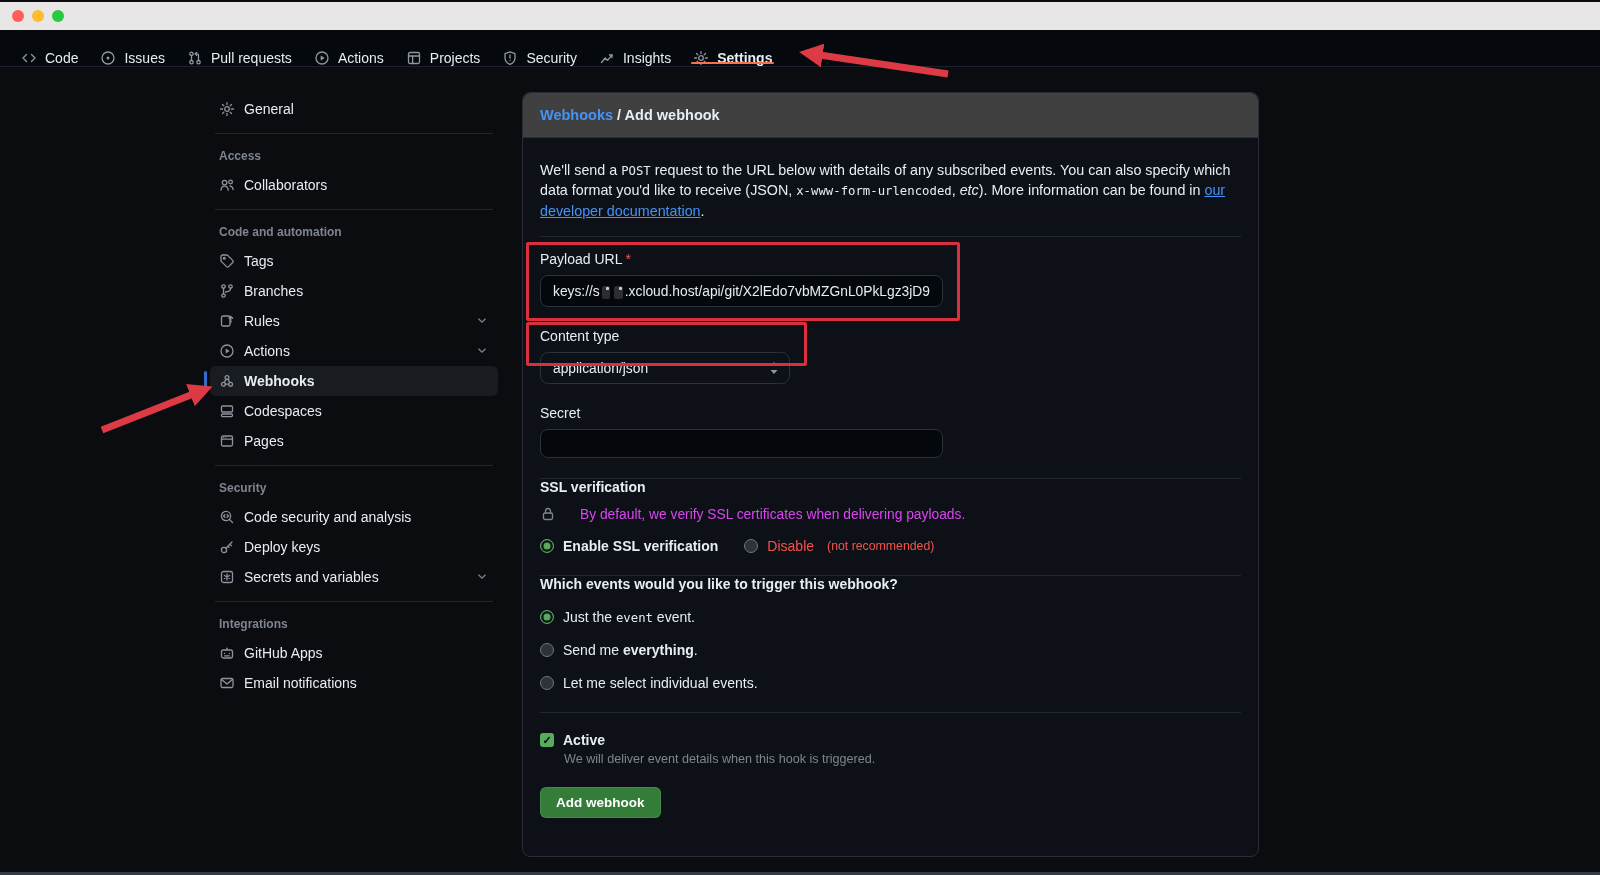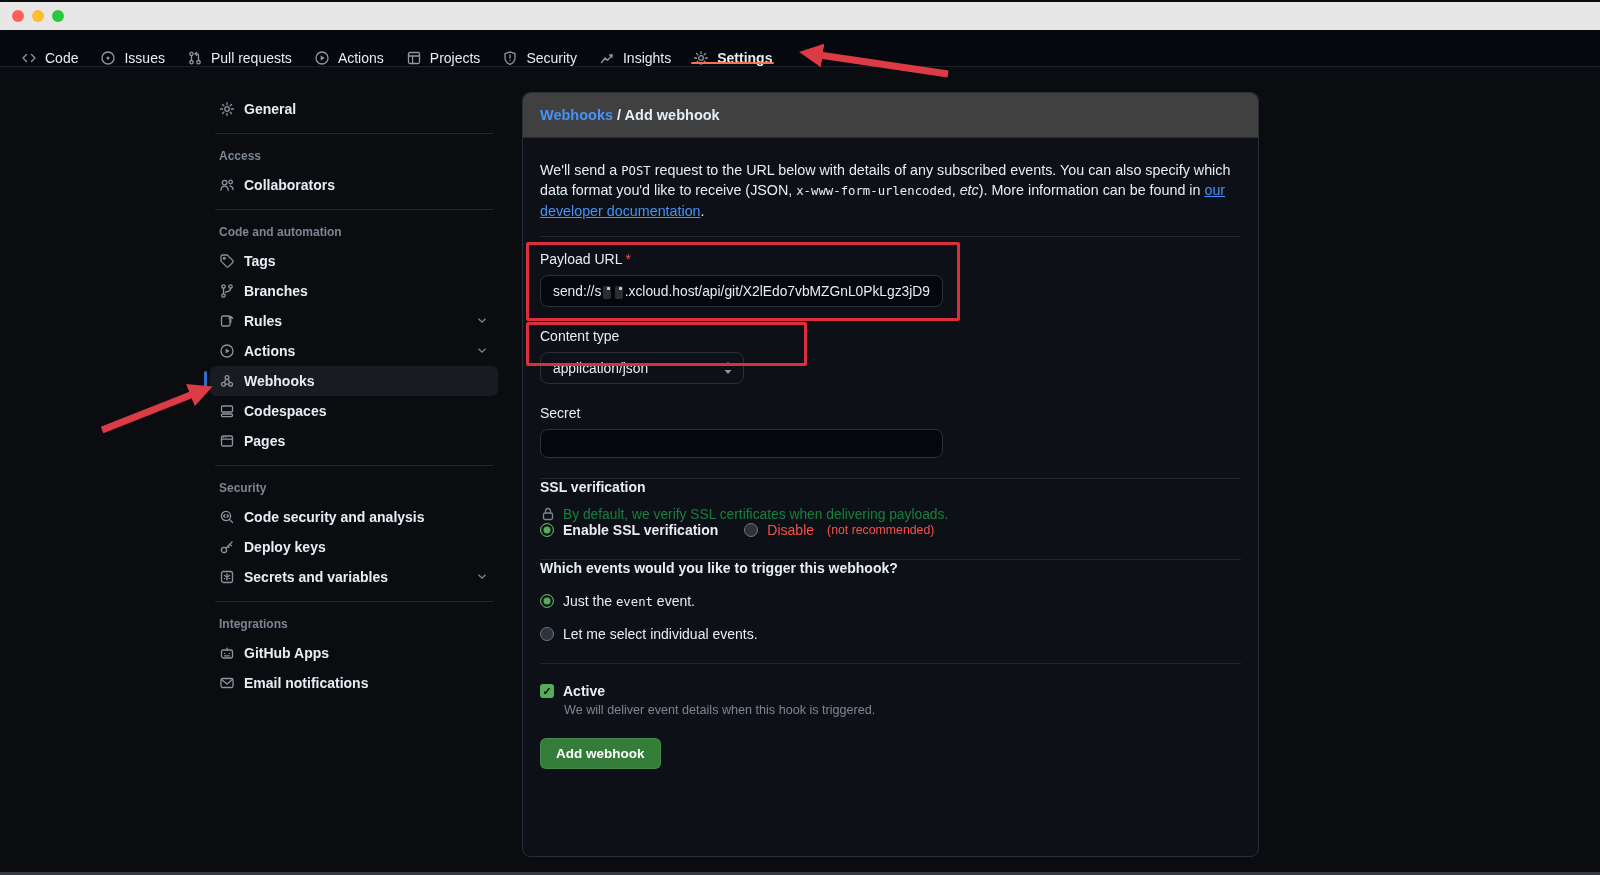--- a/index.html
+++ b/index.html
@@ -25,21 +25,21 @@
   .tab.active { font-weight:bold; }
   .tab.active::after { content:""; position:absolute; left:9px; right:9px; bottom:2px; height:2px;
     border-radius:2px; background:var(--underline,#f0744f); }
   .ico { display:inline-flex; width:16px; height:16px; color:#9198a1; }
   .ico svg { width:16px; height:16px; stroke:currentColor; fill:none; stroke-width:1.3; stroke-linecap:round; stroke-linejoin:round; }
   
   .sidebar { position:absolute; left:210px; top:94px; width:288px; font-size:14px; }
   .side-divider { border-top:1px solid #21262d; margin:9px 5px; }
   .side-header { color:#7d8590; font-weight:bold; font-size:12px; padding:6px 9px 7px; }
   .side-item { position:relative; display:flex; align-items:center; gap:9px; height:30px; padding:0 9px;
-    border-radius:6px; color:#e6edf3; cursor:pointer;font-weight:bold; }
+    border-radius:6px; color:#e6edf3; cursor:pointer; }
   .side-item .ico { color:#8b949e; }
   .side-item.selected { background:rgba(110,118,129,0.14); font-weight:bold; }
   .side-item.selected::before { content:""; position:absolute; left:-6px; top:5px; width:3px; height:20px;
     border-radius:2px; background:#316dca; }
   .side-item .chev { margin-left:auto; color:#7d8590; }
   .side-item .chev svg{ width:14px; height:14px; stroke:currentColor; fill:none; stroke-width:1.5; }
   
   .card { position:absolute; left:522px; top:92px; width:737px; min-height:765px;
     background:#0d1117; border:1px solid #272e37; border-radius:8px; }
   .card-header { background:#404040; border-bottom:1px solid #272e37; border-radius:8px 8px 0 0;
@@ -53,37 +53,37 @@
   .lnk { color:#4493f8; text-decoration:underline; cursor:pointer; }
   .hr { border-top:1px solid #21262d; margin:15px 0 0; }
   .field { position:relative; margin-top:14px; width:max-content; }
   .field-label { font-size:14px; font-weight:normal; margin-bottom:8px; }
   .req { color:#f85149; margin-left:3px; }
   .text-input { display:flex; align-items:center; width:403px; height:32px; background:#04070b;
     border:1px solid #2a313a; border-radius:8px; padding:0 12px; font-size:13.8px; color:#e6edf3; }
   .redact { display:inline-block; width:13px; height:13px; background:#2b2d31; border-radius:2px;
     margin:0 2px; position:relative; top:1px; }
   .redact::after{ content:""; position:absolute; right:1px; top:1px; width:3px; height:3px; background:#cfd3d8; border-radius:1px;}
-  .select { display:flex; align-items:center; justify-content:space-between; width:204px; height:32px;
+  .select { display:flex; align-items:center; justify-content:space-between; width:250px; height:32px;
     background:#0d1117; border:1px solid #2a313a; border-radius:8px; padding:0 10px 0 12px;
     font-size:13.8px; color:#e6edf3; cursor:pointer; }
   .select svg { width:10px; height:14px; fill:#9198a1; }
   input.secret { width:403px; height:29px; background:#04070b; border:1px solid #2a313a; border-radius:8px;
     padding:0 12px; color:#e6edf3; font-size:13.8px; font-family:"Liberation Sans",sans-serif; }
   .red-box { position:absolute; border:3px solid #dc2f3e; border-radius:2px; pointer-events:none; z-index:5; }
   .box-payload { left:-14px; top:-9px; width:434px; height:79px; }
   .box-content { left:-14px; top:-6px; width:281px; height:44px; }
   .section-title { font-size:14px; font-weight:bold; }
-  .muted-row { display:flex; align-items:center; gap:7px; margin-top:11px; color:#15803d; font-size:13.8px; }
+  .muted-row { display:flex; align-items:center; gap:24px; margin-top:11px; color:#d946ef; font-size:13.8px; }
   .muted-row .ico { color:#7d8590; }
   .radio-row { display:flex; align-items:center; gap:9px; margin-top:17px; font-size:14px; cursor:pointer; }
   .radio { width:14px; height:14px; border-radius:50%; flex:none; }
   .radio.on { background:#57ab5a; box-shadow: inset 0 0 0 2.5px #11151a; border:1.5px solid #57ab5a; }
   .radio.off { background:#2d333b; border:1.5px solid #6e7681; }
-  .ssl-radios { display:flex; align-items:center; gap:26px; }
+  .ssl-radios { display:flex; align-items:center; gap:26px; margin-top:16px; }
   .ssl-radios .opt { display:flex; align-items:center; gap:9px; font-size:14px; cursor:pointer; }
   .bold { font-weight:bold; }
   .danger { color:#f85149; }
   .danger-note { color:#f85149; font-size:12.3px; margin-left:4px; }
   .events-q { font-size:14px; font-weight:bold; }
   .active-row { display:flex; align-items:center; gap:9px; margin-top:19px; font-size:14px; cursor:pointer; }
   .checkbox { width:14px; height:14px; border-radius:3px; background:#57ab5a; color:#04110a;
     display:flex; align-items:center; justify-content:center; font-size:11px; font-weight:bold; flex:none; }
   .active-note { margin:4px 0 0 24px; color:#7d8590; font-size:12.6px; }
   .btn-primary { display:inline-block; margin-top:21px; background:#347d39; color:#ffffff;
@@ -351,21 +351,21 @@
     <p class="intro"><span class="text">We'll send a </span><span class="code">POST</span><span class="text"> request to the URL below with details of any subscribed events. You can also specify which data format you'd like to receive (JSON, </span><span class="code">x-www-form-urlencoded</span><span class="text">, </span><span class="italic">etc</span><span class="text">). More information can be found in </span><a class="lnk">our developer documentation</a><span class="text">.</span></p>
 
     <div class="hr"></div>
 
     <div class="field">
       <div class="red-box box-payload"></div>
       <div class="field-label">
         <span>Payload URL</span><span class="req">*</span>
       </div>
       <div class="text-input">
-        <span>send://s</span>
+        <span>keys://s</span>
           <span class="redact"></span>
           <span class="redact"></span>
           <span>.xcloud.host/api/git/X2lEdo7vbMZGnL0PkLgz3jD9</span>
       </div>
     </div>
 
     <div class="field" style="margin-top:21px;">
       <div class="red-box box-content"></div>
       <div class="field-label">Content type</div>
       <div class="select">
@@ -409,20 +409,24 @@
     <div class="hr" style="margin-top:21px;"></div>
 
     <div class="events-q">Which events would you like to trigger this webhook?</div>
     <div id="events-group">
         <label class="radio-row">
           <span class="radio on"></span>
           <span><span class="text">Just the </span><span class="code">event</span><span class="text"> event.</span></span>
         </label>
         <label class="radio-row">
           <span class="radio off"></span>
+          <span><span class="text">Send me </span><span class="bold">everything</span><span class="text">.</span></span>
+        </label>
+        <label class="radio-row">
+          <span class="radio off"></span>
           <span><span class="text">Let me select individual events.</span></span>
         </label>
       </div>
 
     <div class="hr" style="margin-top:21px;"></div>
 
     <label class="active-row">
       <span class="checkbox">✓</span>
       <span class="bold">Active</span>
     </label>

